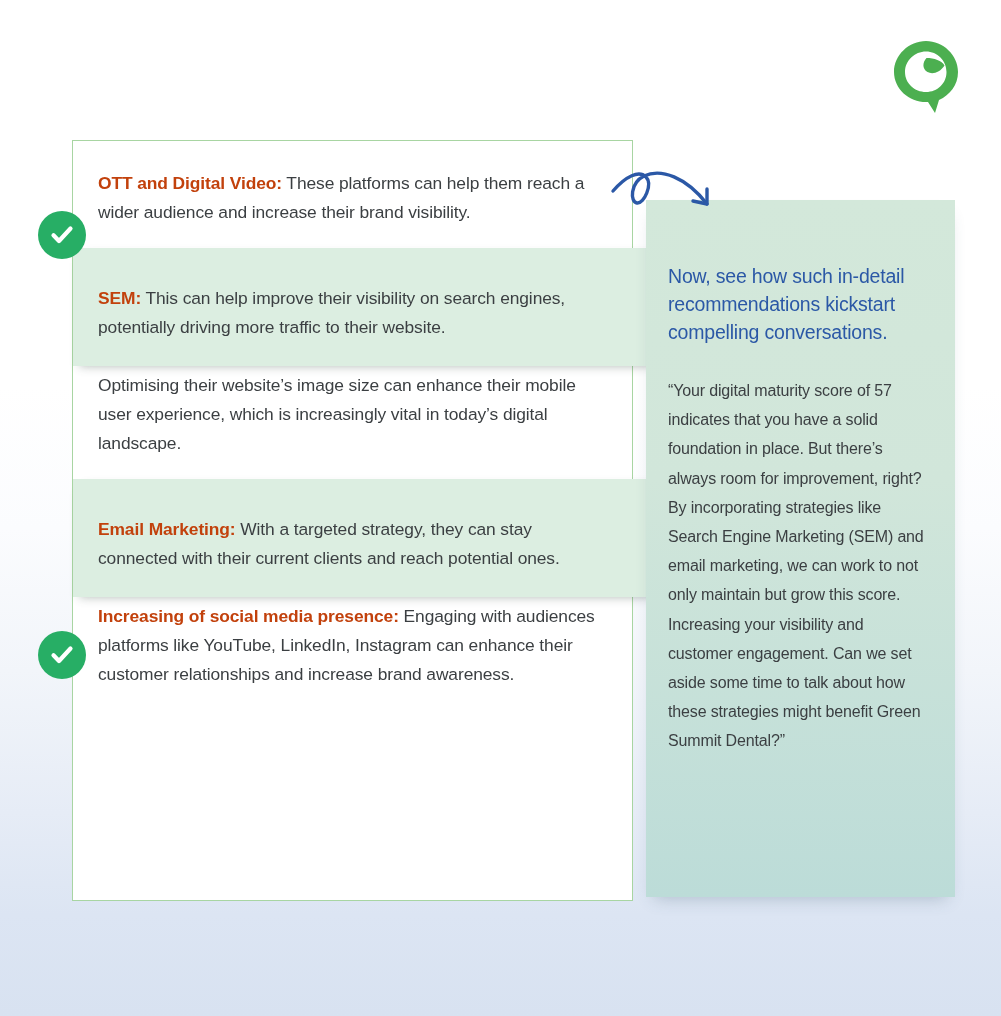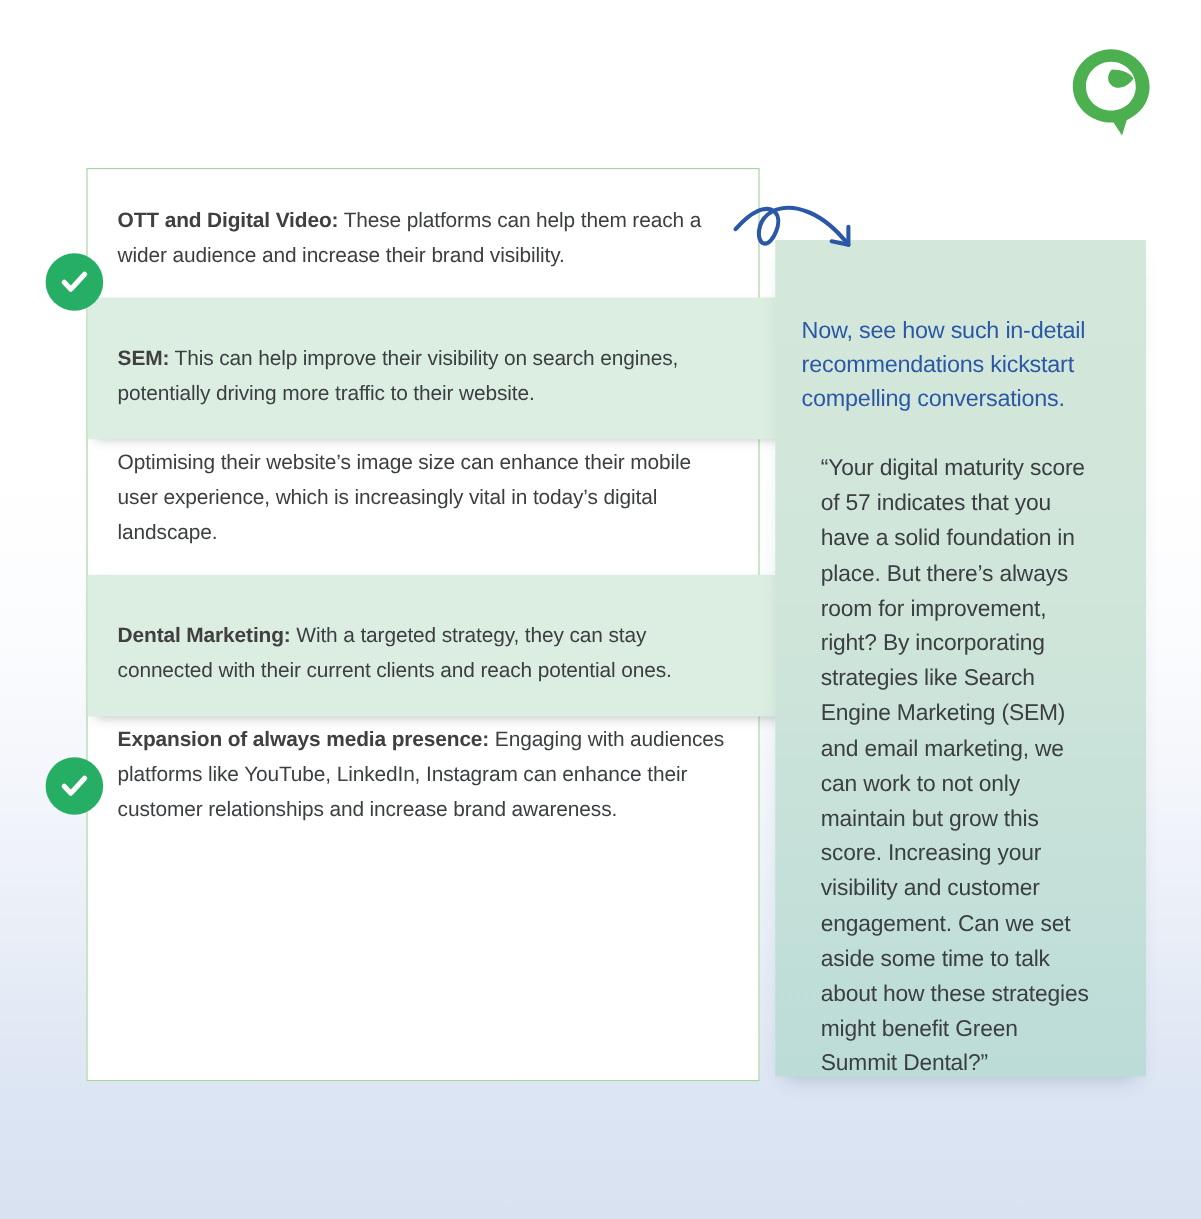--- a/index.html
+++ b/index.html
@@ -47,21 +47,21 @@
 
   .para {
     position: relative;
     padding: 0 25px;
     color: #3b3f42;
     font-size: 17.4px;
     line-height: 28.6px;
     letter-spacing: -0.1px;
   }
   .para p { margin: 0; }
-  .para b { color: #404040; font-weight: bold; }
+  .para b { color: #c2410c; font-weight: bold; }
 
   
   .block-plain { padding-top: 5px; padding-bottom: 22px; }
   .block-plain.first { padding-top: 28px; }
 
   
   .band {
     position: relative;
     background: #dceee1;
     margin-right: -26px;
@@ -113,24 +113,24 @@
   .panel-head {
     color: #2b58a6;
     font-size: 19.5px;
     line-height: 28px;
     font-weight: normal;
     letter-spacing: -0.2px;
     margin: 0 0 30px 0;
   }
   .panel-quote {
     color: #3b3f42;
-    font-size: 19px;
+    font-size: 16px;
     line-height: 29.2px;
     letter-spacing: -0.15px;
-    margin: 16px;
+    margin: 0;
   }
 </style>
 </head>
 <body>
 
 <div class="logo-wrap">
   <svg width="72" height="78" viewBox="0 0 72 78">
     <path d="M36 3 C53 3 68 17 68 34 C68 47 60 57 49 62 L45 75 L38 64 C36.7 64.1 36.4 64.1 36 64.1 C19 64.1 4 50.9 4 34 C4 17 19 3 36 3 Z
              M36 13.5 C24.6 13.5 15 22.6 15 34 C15 45.4 24.6 54 36 54 C47.4 54 56.5 45.4 56.5 34 C56.5 22.6 47.4 13.5 36 13.5 Z" fill="#4caf50" fill-rule="evenodd"></path>
     <path d="M36.5 20 C44 20 52 22.5 54.5 27.5 C50 34.5 42.5 36.8 37.5 34 C32 31 32.5 24 36.5 20 Z" fill="#4caf50"></path>
@@ -150,26 +150,26 @@
   </div>
 
   <div class="para block-plain">
     <p><span>Optimising their website’s image size can enhance their mobile user experience, which is increasingly vital in today’s digital landscape.</span></p>
   </div>
 
 
 
   <div class="para band">
     <div class="inner">
-      <p><b>Dental Marketing:</b><span> With a targeted strategy, they can stay connected with their current clients and reach potential ones.</span></p>
+      <p><b>Email Marketing:</b><span> With a targeted strategy, they can stay connected with their current clients and reach potential ones.</span></p>
     </div>
   </div>
 
   <div class="para block-plain">
-    <p><b>Expansion of always media presence:</b><span> Engaging with audiences platforms like YouTube, LinkedIn, Instagram can enhance their customer relationships and increase brand awareness.</span></p>
+    <p><b>Increasing of social media presence:</b><span> Engaging with audiences platforms like YouTube, LinkedIn, Instagram can enhance their customer relationships and increase brand awareness.</span></p>
   </div>
 
 </div>
 
 <div class="check-badge check-1">
   <svg width="28" height="28" viewBox="0 0 28 28">
     <path d="M5.5 14.2 L11 20 L22.5 7.5" fill="none" stroke="#ffffff" stroke-width="4.2" stroke-linecap="round" stroke-linejoin="round"></path>
   </svg>
 </div>
 <div class="check-badge check-2">

